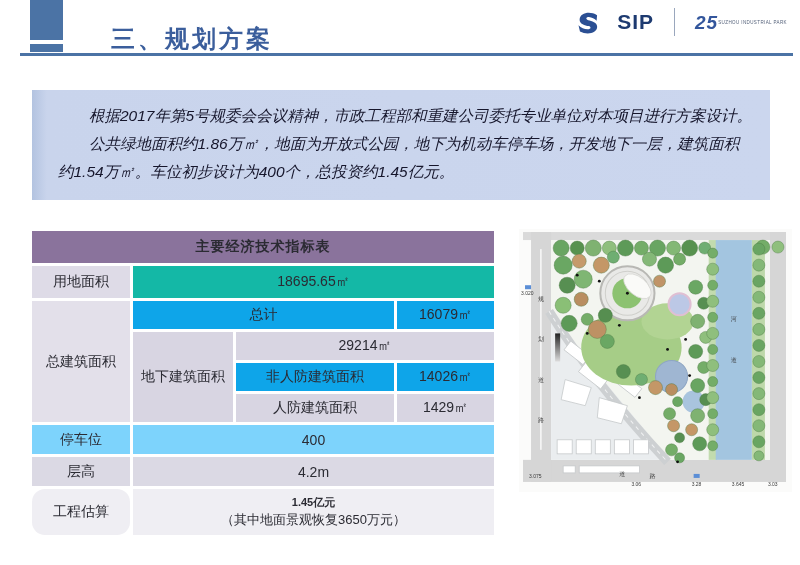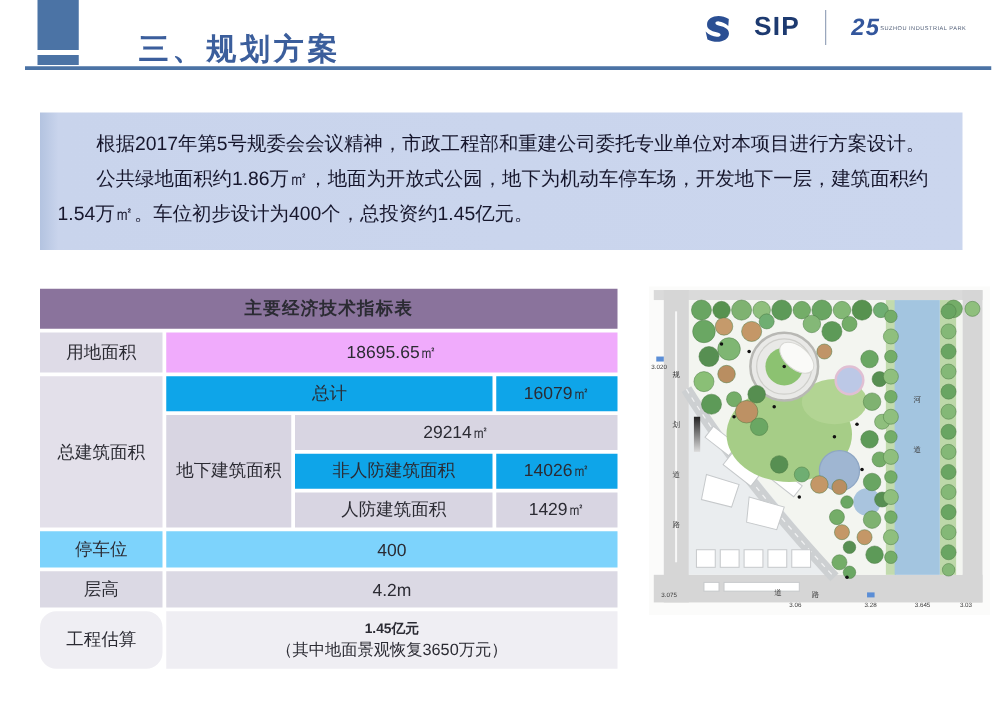--- a/index.html
+++ b/index.html
@@ -7,40 +7,41 @@
     width:800px;height:565px;position:relative;background:#ffffff;
     font-family:"Liberation Sans","DejaVu Sans",sans-serif;
     -webkit-font-smoothing:antialiased;overflow:hidden;
   }
   .abs{position:absolute;}
   
   .sq-big{left:30px;top:0;width:33px;height:40px;background:#4b73a5;}
   .sq-small{left:30px;top:44px;width:33px;height:8px;background:#4b73a5;}
   .page-title{left:95px;top:7px;font-size:24px;font-weight:bold;color:#3b5e9c;letter-spacing:3px;margin:16px;}
   .header-rule{left:20px;top:53px;width:773px;height:3px;background:#4b73a5;}
-  .logo{right:27px;top:8px;display:flex;align-items:center;gap:16px;}
+  .logo{right:13px;top:8px;display:flex;align-items:center;gap:16px;}
   .logo-s{width:27px;height:27px;}
   .logo-sip{font-size:21px;font-weight:600;color:#1d3a70;letter-spacing:1px;}
   .logo-div{width:1px;height:28px;background:#9aa7bd;margin:0 4px;}
   .anniv{display:flex;flex-direction:row;align-items:center;line-height:1;}
   .anniv-25{font-style:italic;font-weight:bold;font-size:19px;color:#33569c;letter-spacing:1px;}
   .anniv-tag{font-size:4.5px;color:#54617a;margin-top:2px;letter-spacing:.4px;white-space:nowrap;}
   
   .intro{
     left:32px;top:90px;width:738px;height:110px;box-sizing:border-box;
     background:linear-gradient(90deg,#b3c3e0 0,#c9d4ec 2%,#cbd6ee 100%);
-    padding:12px 16px 0 14px;
+    padding:12px 16px 0 26px;
+    font-style:italic;
   }
   .intro p{margin:0;font-size:15.5px;line-height:28px;color:#16162c;text-indent:2em;}
   
   table.ind{left:29px;top:228px;position:absolute;border-collapse:separate;border-spacing:3px;background:#ffffff;width:465px;table-layout:fixed;}
   table.ind td{font-size:14px;color:#2b2b33;text-align:center;vertical-align:middle;padding:2px 4px;}
   td.thead{background:#8a739c;color:#241a36;font-weight:bold;font-size:15px;height:28px;letter-spacing:1px;}
   td.c-land-l{background:#dedbe7;height:28px;}
-  td.c-land-v{background:#f0abfc;}
+  td.c-land-v{background:#14b8a6;}
   td.c-tot-l{background:#e3e0ea;}
   td.c-light{background:#0ea5e9;height:24px;}
   td.c-mid{background:#d8d5e2;height:24px;}
   td.c-ug-l{background:#d8d5e2;}
   td.c-sub{text-align:left;padding-left:10px;}
   td.c-park{background:#7dd3fc;height:25px;}
   td.c-floor{background:#dbd9e4;height:25px;}
   td.c-est-l{background:#efeef3;height:42px;border-radius:13px;}
   td.c-est-v{background:#efeef3;}
   .est-val{font-weight:bold;font-size:11px;display:block;}

